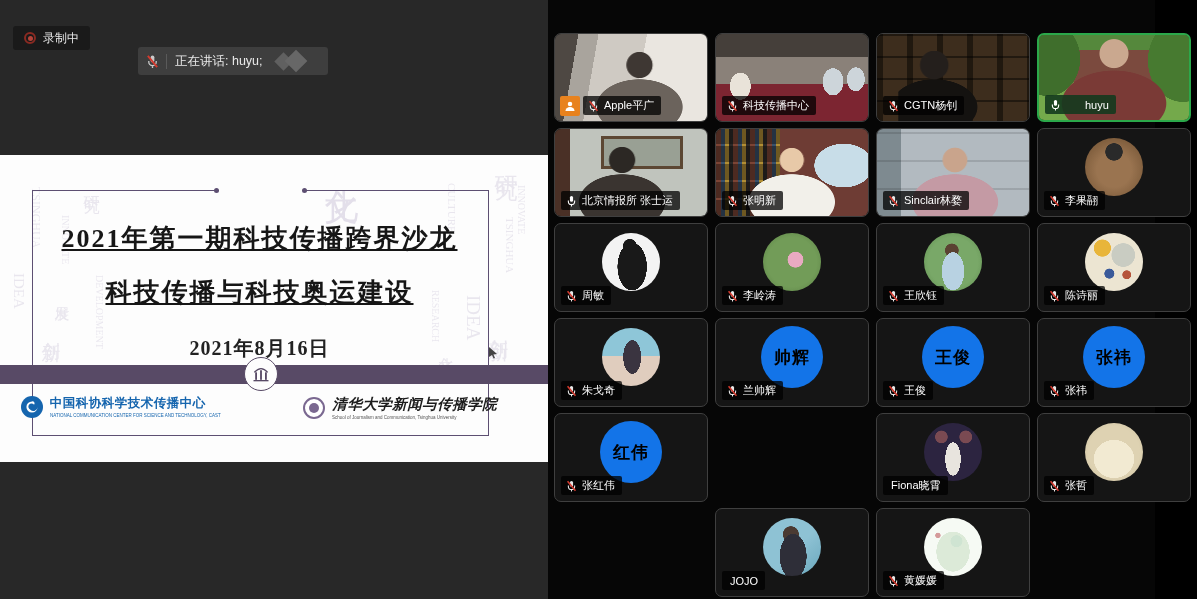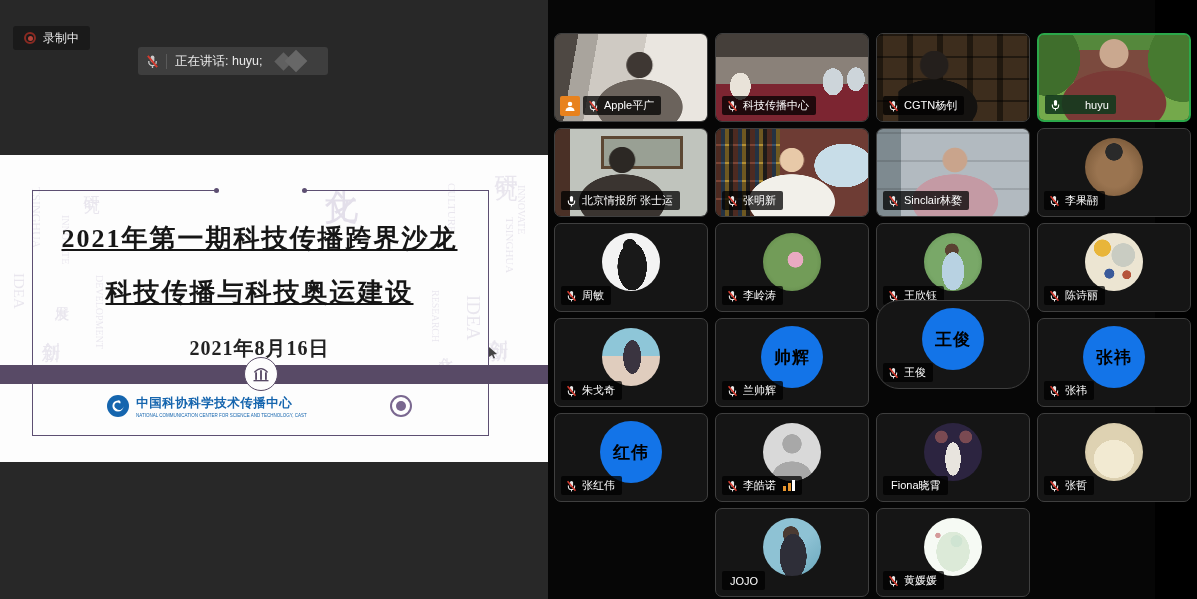--- a/index.html
+++ b/index.html
@@ -54,21 +54,21 @@
   .t1{top:66px;} .t2{top:120px;}
   .slide-date{position:absolute;left:32px;top:180px;width:455px;text-align:center;z-index:2;color:#222;
     font-family:"Liberation Serif",serif;font-weight:bold;font-size:20px;letter-spacing:1px;}
 
   .band{position:absolute;left:0;top:210px;width:548px;height:19px;background:#584a66;z-index:3;}
   .band-circle{position:absolute;left:244px;top:202px;width:34px;height:34px;border-radius:50%;
     background:#fdfdfd;border:1.5px solid #584a66;box-sizing:border-box;z-index:4;
     display:flex;align-items:center;justify-content:center;}
 
   .orgs{position:absolute;left:32px;top:240px;width:455px;z-index:3;display:flex;justify-content:center;gap:26px;align-items:flex-start;}
-  .org{display:flex;align-items:flex-start;gap:7px;}
+  .org{display:flex;align-items:center;gap:7px;}
   .org-icon{width:22px;height:22px;border-radius:50%;flex:0 0 auto;display:flex;align-items:center;justify-content:center;}
   .org-icon.cast{background:#1565ae;}
   .org-icon.thu{background:#fff;border:2px solid #7a6890;box-sizing:border-box;}
   .org-icon.thu i{width:10px;height:10px;border-radius:50%;background:#7a6890;display:block;}
   .org-cast-name{color:#1565ae;font-weight:bold;font-size:12.5px;letter-spacing:.5px;}
   .org-cast-sub{color:#1565ae;font-size:6px;transform:scale(.75);transform-origin:left top;white-space:nowrap;margin-top:1px;}
   .org-thu-name{color:#1c1c1c;font-family:"Liberation Serif",serif;font-style:italic;font-weight:bold;font-size:14.5px;letter-spacing:.5px;}
   .org-thu-sub{color:#555;font-size:6px;transform:scale(.75);transform-origin:left top;white-space:nowrap;margin-top:1px;}
 
   .cursor{position:absolute;left:488px;top:190px;z-index:5;}
@@ -251,20 +251,24 @@
         </span>
         <span>
           <div class="org-cast-name">中国科协科学技术传播中心</div>
           <div class="org-cast-sub">NATIONAL COMMUNICATION CENTER FOR SCIENCE AND TECHNOLOGY, CAST</div>
         </span>
       </div>
       <div class="org">
         <span class="org-icon thu">
             <i></i>
           </span>
+        <span>
+          <div class="org-thu-name">清华大学新闻与传播学院</div>
+          <div class="org-thu-sub">School of Journalism and Communication, Tsinghua University</div>
+        </span>
       </div>
     </div>
 
     <span class="cursor">
       <svg width="10" height="12" viewBox="0 0 10 12">
           <path d="M1 0 L9 7 L5.4 7.4 L7 11 L5.6 11.6 L4 8 L1 10z" fill="#444"></path>
         </svg>
     </span>
   </div>
 </div>
@@ -486,21 +490,21 @@
       <svg class="mic mic-muted" width="11" height="14" viewBox="0 0 14 16">
         <rect x="5" y="1.5" width="4" height="7.5" rx="2" fill="#e8e8e8"></rect>
         <path d="M3 7.5 v1 a4 4 0 0 0 8 0 v-1" stroke="#e8e8e8" fill="none" stroke-width="1.4"></path>
         <line x1="7" y1="13" x2="7" y2="15" stroke="#e8e8e8" stroke-width="1.4"></line>
         <line x1="2" y1="2" x2="12" y2="14" stroke="#d43a2e" stroke-width="2"></line>
       </svg>
       <span class="pname">兰帅辉</span>
 
     </div>
   </div>
-    <div class="tile" style="left: 328px; top: 300px; border-radius: 23px;">
+    <div class="tile" style="left: 328px; top: 318px;">
 
     <div class="avatar av-initials">
         <span class="avatar-text">王俊</span>
       </div>
 
     <div class="label">
 
       <svg class="mic mic-muted" width="11" height="14" viewBox="0 0 14 16">
         <rect x="5" y="1.5" width="4" height="7.5" rx="2" fill="#e8e8e8"></rect>
         <path d="M3 7.5 v1 a4 4 0 0 0 8 0 v-1" stroke="#e8e8e8" fill="none" stroke-width="1.4"></path>
@@ -540,40 +544,20 @@
       <svg class="mic mic-muted" width="11" height="14" viewBox="0 0 14 16">
         <rect x="5" y="1.5" width="4" height="7.5" rx="2" fill="#e8e8e8"></rect>
         <path d="M3 7.5 v1 a4 4 0 0 0 8 0 v-1" stroke="#e8e8e8" fill="none" stroke-width="1.4"></path>
         <line x1="7" y1="13" x2="7" y2="15" stroke="#e8e8e8" stroke-width="1.4"></line>
         <line x1="2" y1="2" x2="12" y2="14" stroke="#d43a2e" stroke-width="2"></line>
       </svg>
       <span class="pname">张红伟</span>
 
     </div>
   </div>
-    <div class="tile" style="left: 167px; top: 413px;">
-
-    <div class="avatar av-default"></div>
-
-    <div class="label">
-
-      <svg class="mic mic-muted" width="11" height="14" viewBox="0 0 14 16">
-        <rect x="5" y="1.5" width="4" height="7.5" rx="2" fill="#e8e8e8"></rect>
-        <path d="M3 7.5 v1 a4 4 0 0 0 8 0 v-1" stroke="#e8e8e8" fill="none" stroke-width="1.4"></path>
-        <line x1="7" y1="13" x2="7" y2="15" stroke="#e8e8e8" stroke-width="1.4"></line>
-        <line x1="2" y1="2" x2="12" y2="14" stroke="#d43a2e" stroke-width="2"></line>
-      </svg>
-      <span class="pname">李皓诺</span>
-      <span class="signal">
-          <i></i>
-          <i></i>
-          <i></i>
-        </span>
-    </div>
-  </div>
     <div class="tile" style="left: 328px; top: 413px; padding-left: 36px;">
 
     <div class="avatar av-night"></div>
 
     <div class="label no-mic">
 
       <span class="pname">Fiona晓霄</span>
 
     </div>
   </div>

